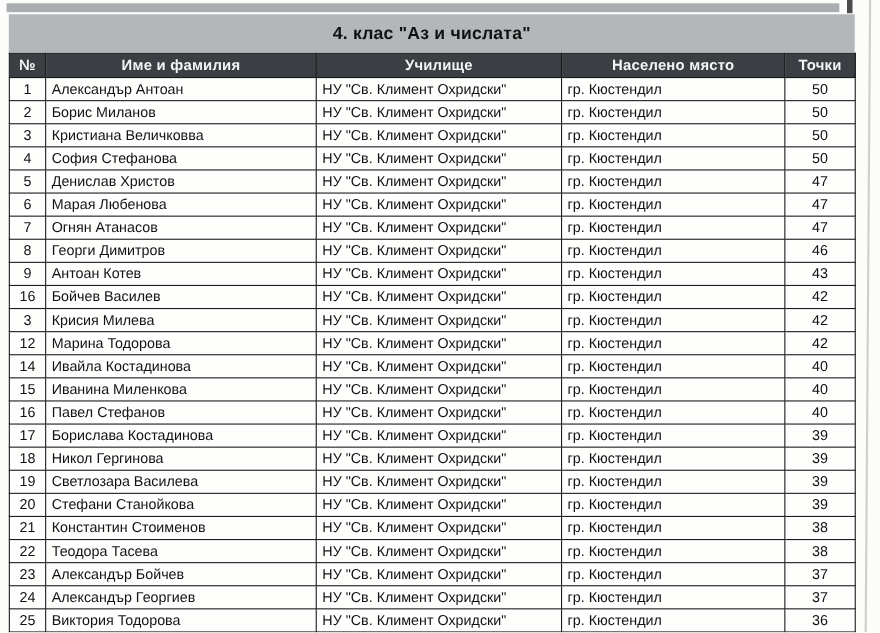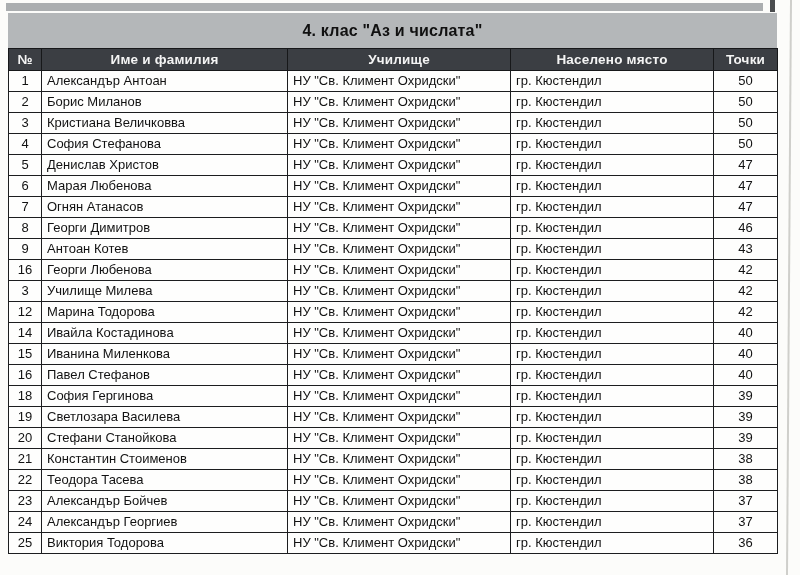--- a/index.html
+++ b/index.html
@@ -184,28 +184,28 @@
         </tr>
         <tr>
           <td class="c0">9</td>
           <td class="c1">Антоан Котев</td>
           <td class="c2">НУ "Св. Климент Охридски"</td>
           <td class="c3">гр. Кюстендил</td>
           <td class="c4">43</td>
         </tr>
         <tr>
           <td class="c0">16</td>
-          <td class="c1">Георги Любенова</td>
+          <td class="c1">Бойчев Василев</td>
           <td class="c2">НУ "Св. Климент Охридски"</td>
           <td class="c3">гр. Кюстендил</td>
           <td class="c4">42</td>
         </tr>
         <tr>
           <td class="c0">3</td>
-          <td class="c1">Училище Милева</td>
+          <td class="c1">Крисия Милева</td>
           <td class="c2">НУ "Св. Климент Охридски"</td>
           <td class="c3">гр. Кюстендил</td>
           <td class="c4">42</td>
         </tr>
         <tr>
           <td class="c0">12</td>
           <td class="c1">Марина Тодорова</td>
           <td class="c2">НУ "Св. Климент Охридски"</td>
           <td class="c3">гр. Кюстендил</td>
           <td class="c4">42</td>
@@ -225,22 +225,29 @@
           <td class="c4">40</td>
         </tr>
         <tr>
           <td class="c0">16</td>
           <td class="c1">Павел Стефанов</td>
           <td class="c2">НУ "Св. Климент Охридски"</td>
           <td class="c3">гр. Кюстендил</td>
           <td class="c4">40</td>
         </tr>
         <tr>
+          <td class="c0">17</td>
+          <td class="c1">Борислава Костадинова</td>
+          <td class="c2">НУ "Св. Климент Охридски"</td>
+          <td class="c3">гр. Кюстендил</td>
+          <td class="c4">39</td>
+        </tr>
+        <tr>
           <td class="c0">18</td>
-          <td class="c1">София Гергинова</td>
+          <td class="c1">Никол Гергинова</td>
           <td class="c2">НУ "Св. Климент Охридски"</td>
           <td class="c3">гр. Кюстендил</td>
           <td class="c4">39</td>
         </tr>
         <tr>
           <td class="c0">19</td>
           <td class="c1">Светлозара Василева</td>
           <td class="c2">НУ "Св. Климент Охридски"</td>
           <td class="c3">гр. Кюстендил</td>
           <td class="c4">39</td>

